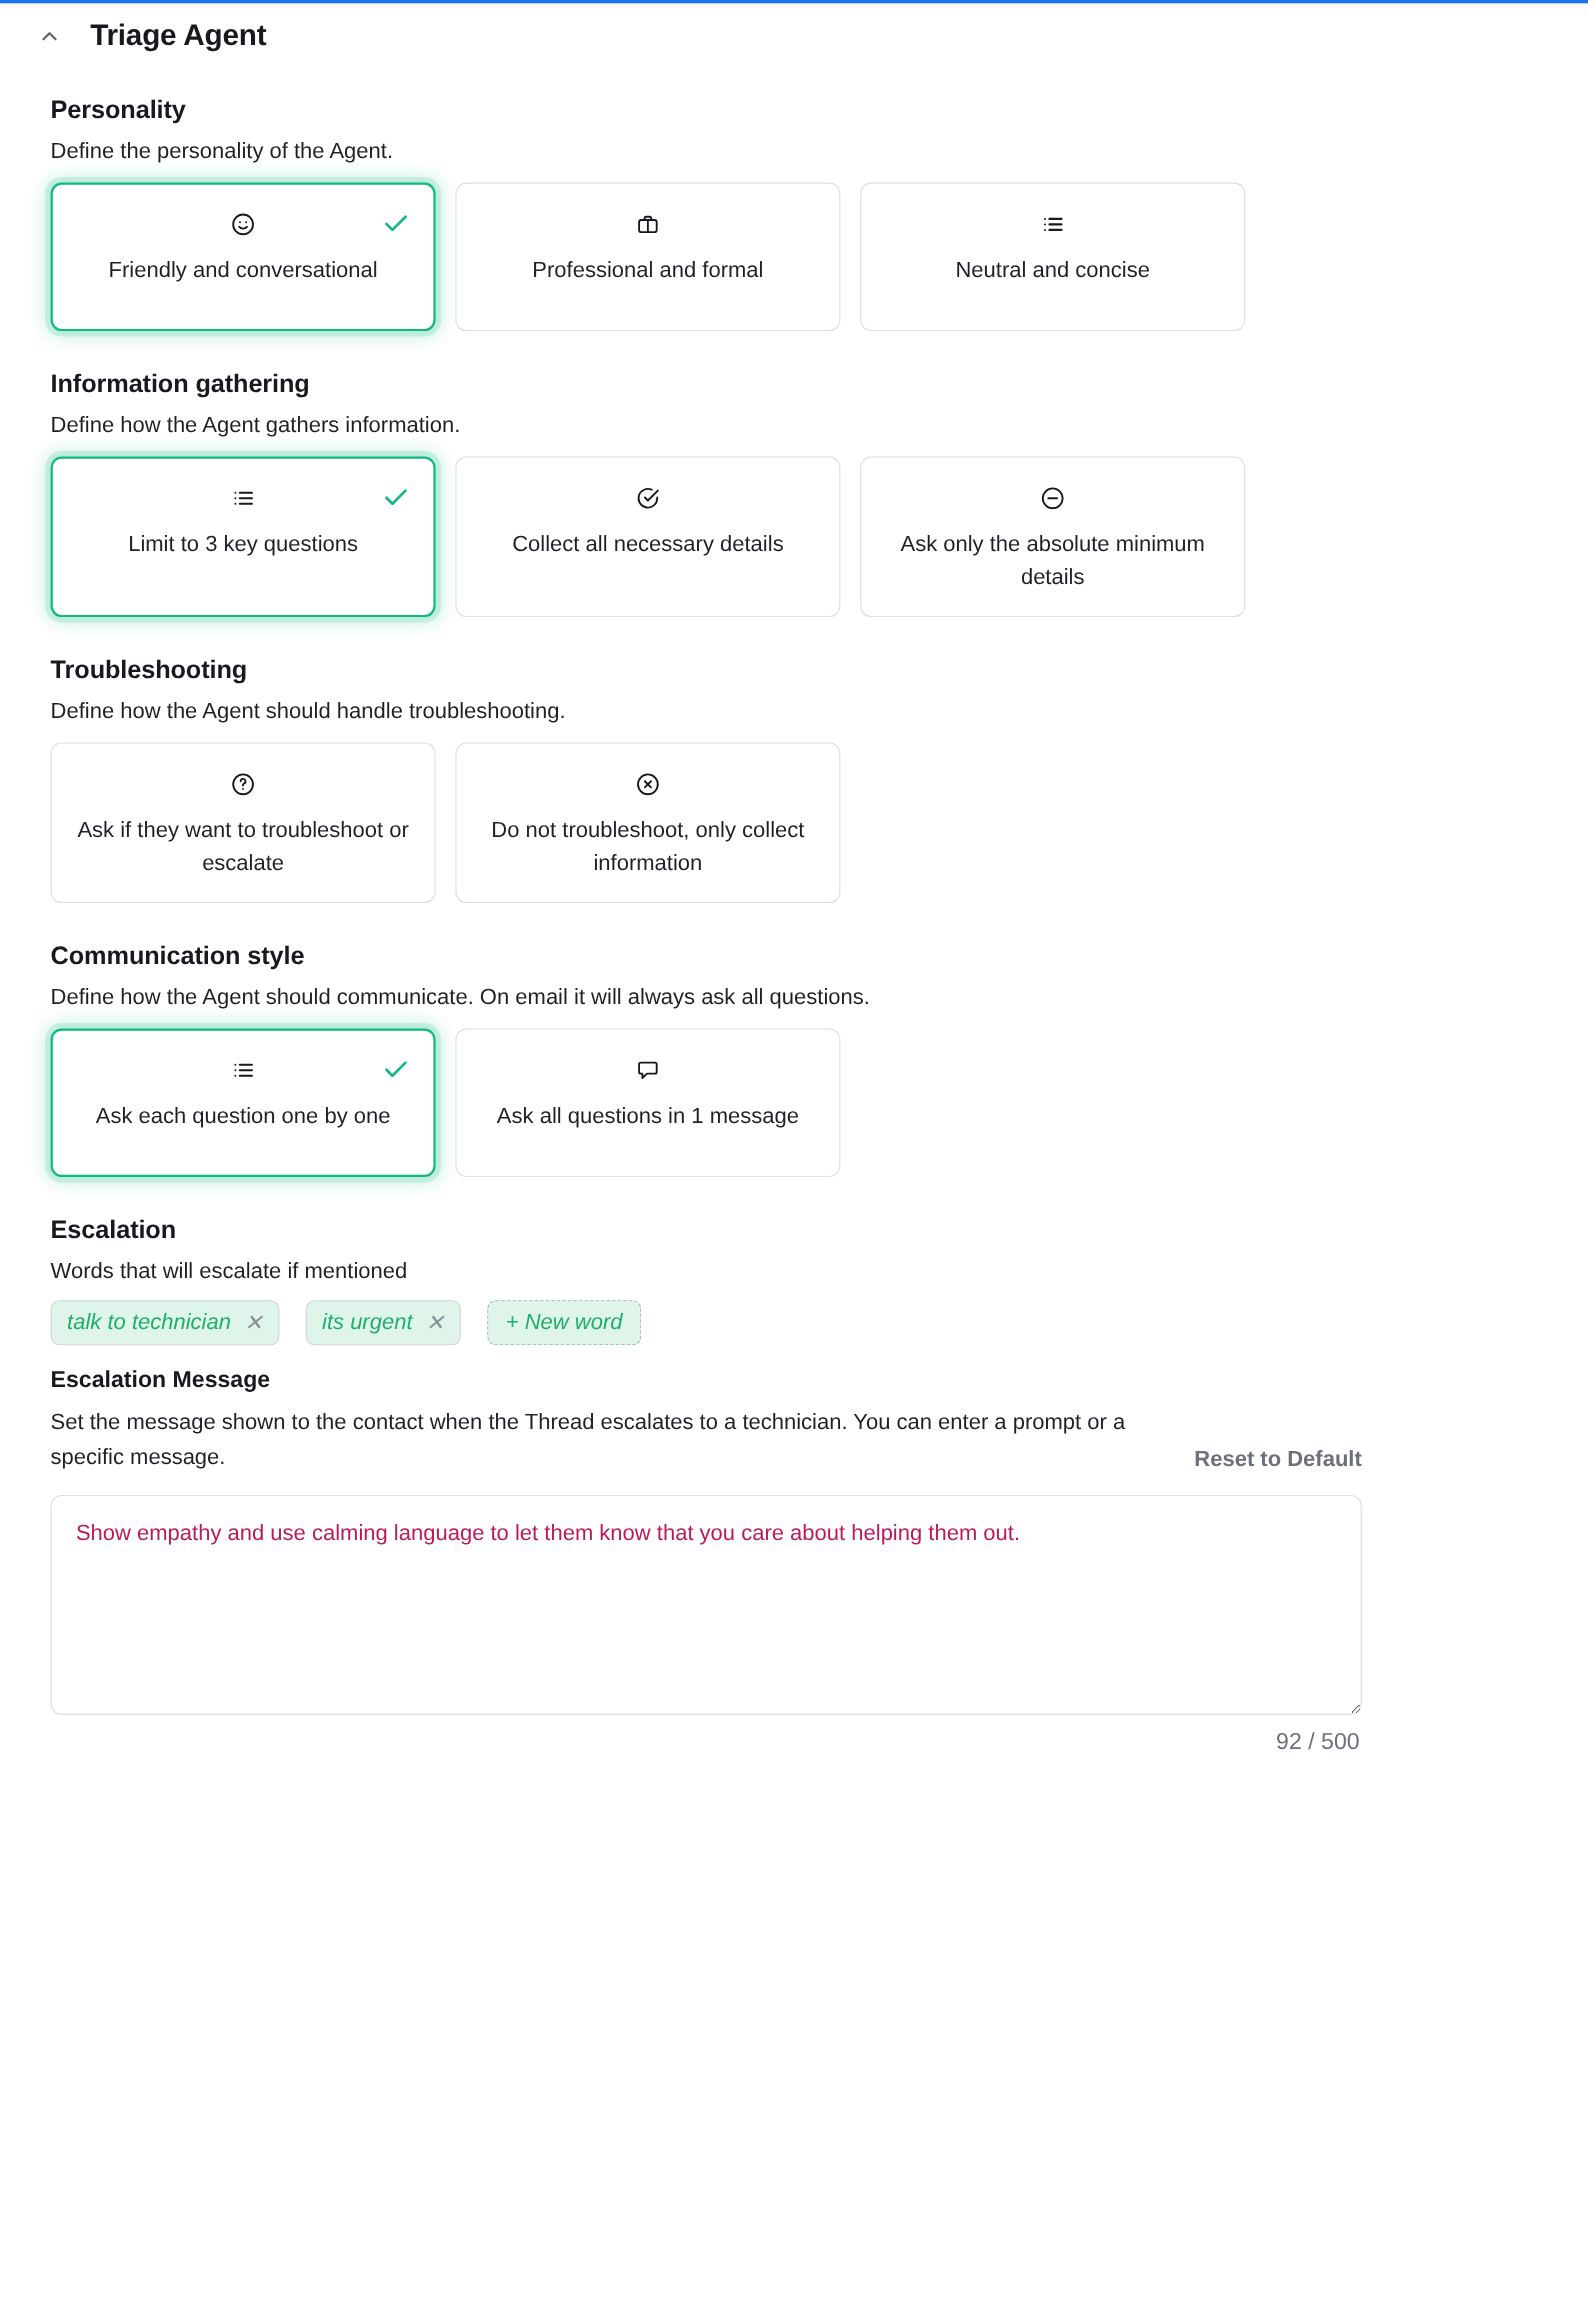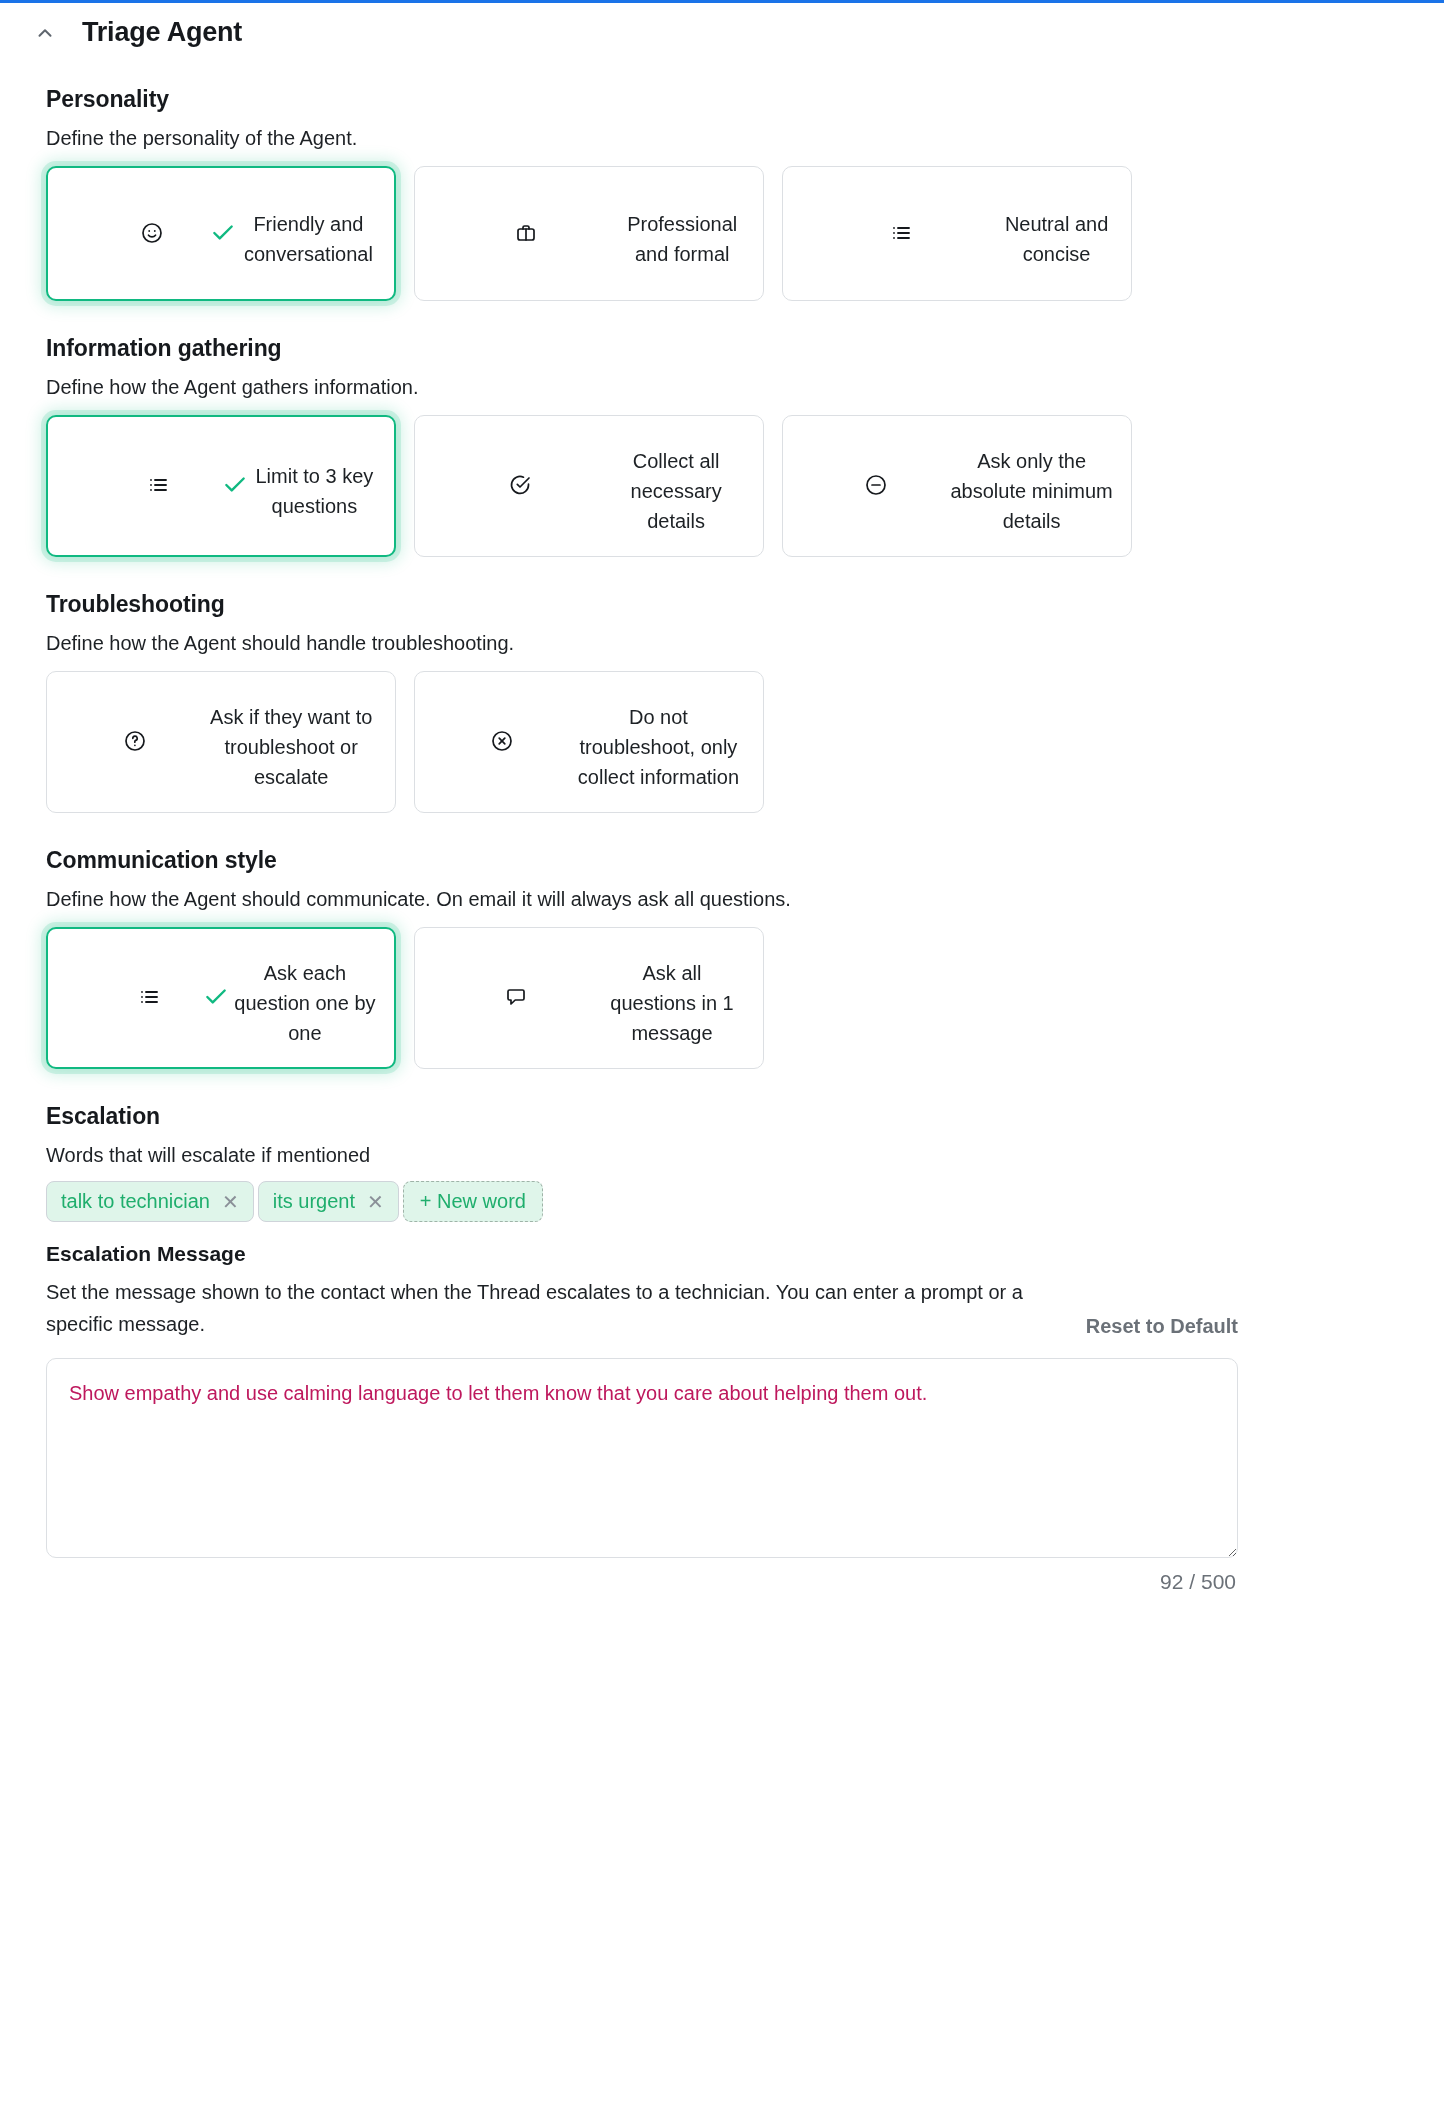--- a/index.html
+++ b/index.html
@@ -80,20 +80,21 @@
 
   .option-card {
     width: 350px;
     box-sizing: border-box;
     border: 1px solid #dcdfe3;
     border-radius: 10px;
     background: #ffffff;
     padding: 22px 18px 20px 18px;
     min-height: 135px;
     display: flex;
+    flex-direction: column;
     align-items: center;
     cursor: pointer;
     position: relative;
   }
   .option-card.selected {
     border: 2px solid #10b981;
     box-shadow: 0 0 0 5px rgba(16,185,129,0.15), 0 0 16px 5px rgba(16,185,129,0.22);
     padding: 21px 17px 19px 17px;
   }
 
@@ -118,22 +119,23 @@
     font-size: 20px;
     line-height: 30px;
     text-align: center;
     color: #1d2125;
   }
 
   
   .tag-row {
     display: flex;
     align-items: center;
-    gap: 4px;
+    gap: 24px;
     margin-top: 14px;
+    font-style: italic;
   }
   .tag {
     display: inline-flex;
     align-items: center;
     gap: 12px;
     background: #dff5ea;
     border: 1px solid #cfd4da;
     border-radius: 8px;
     padding: 8px 14px;
     font-size: 20px;

